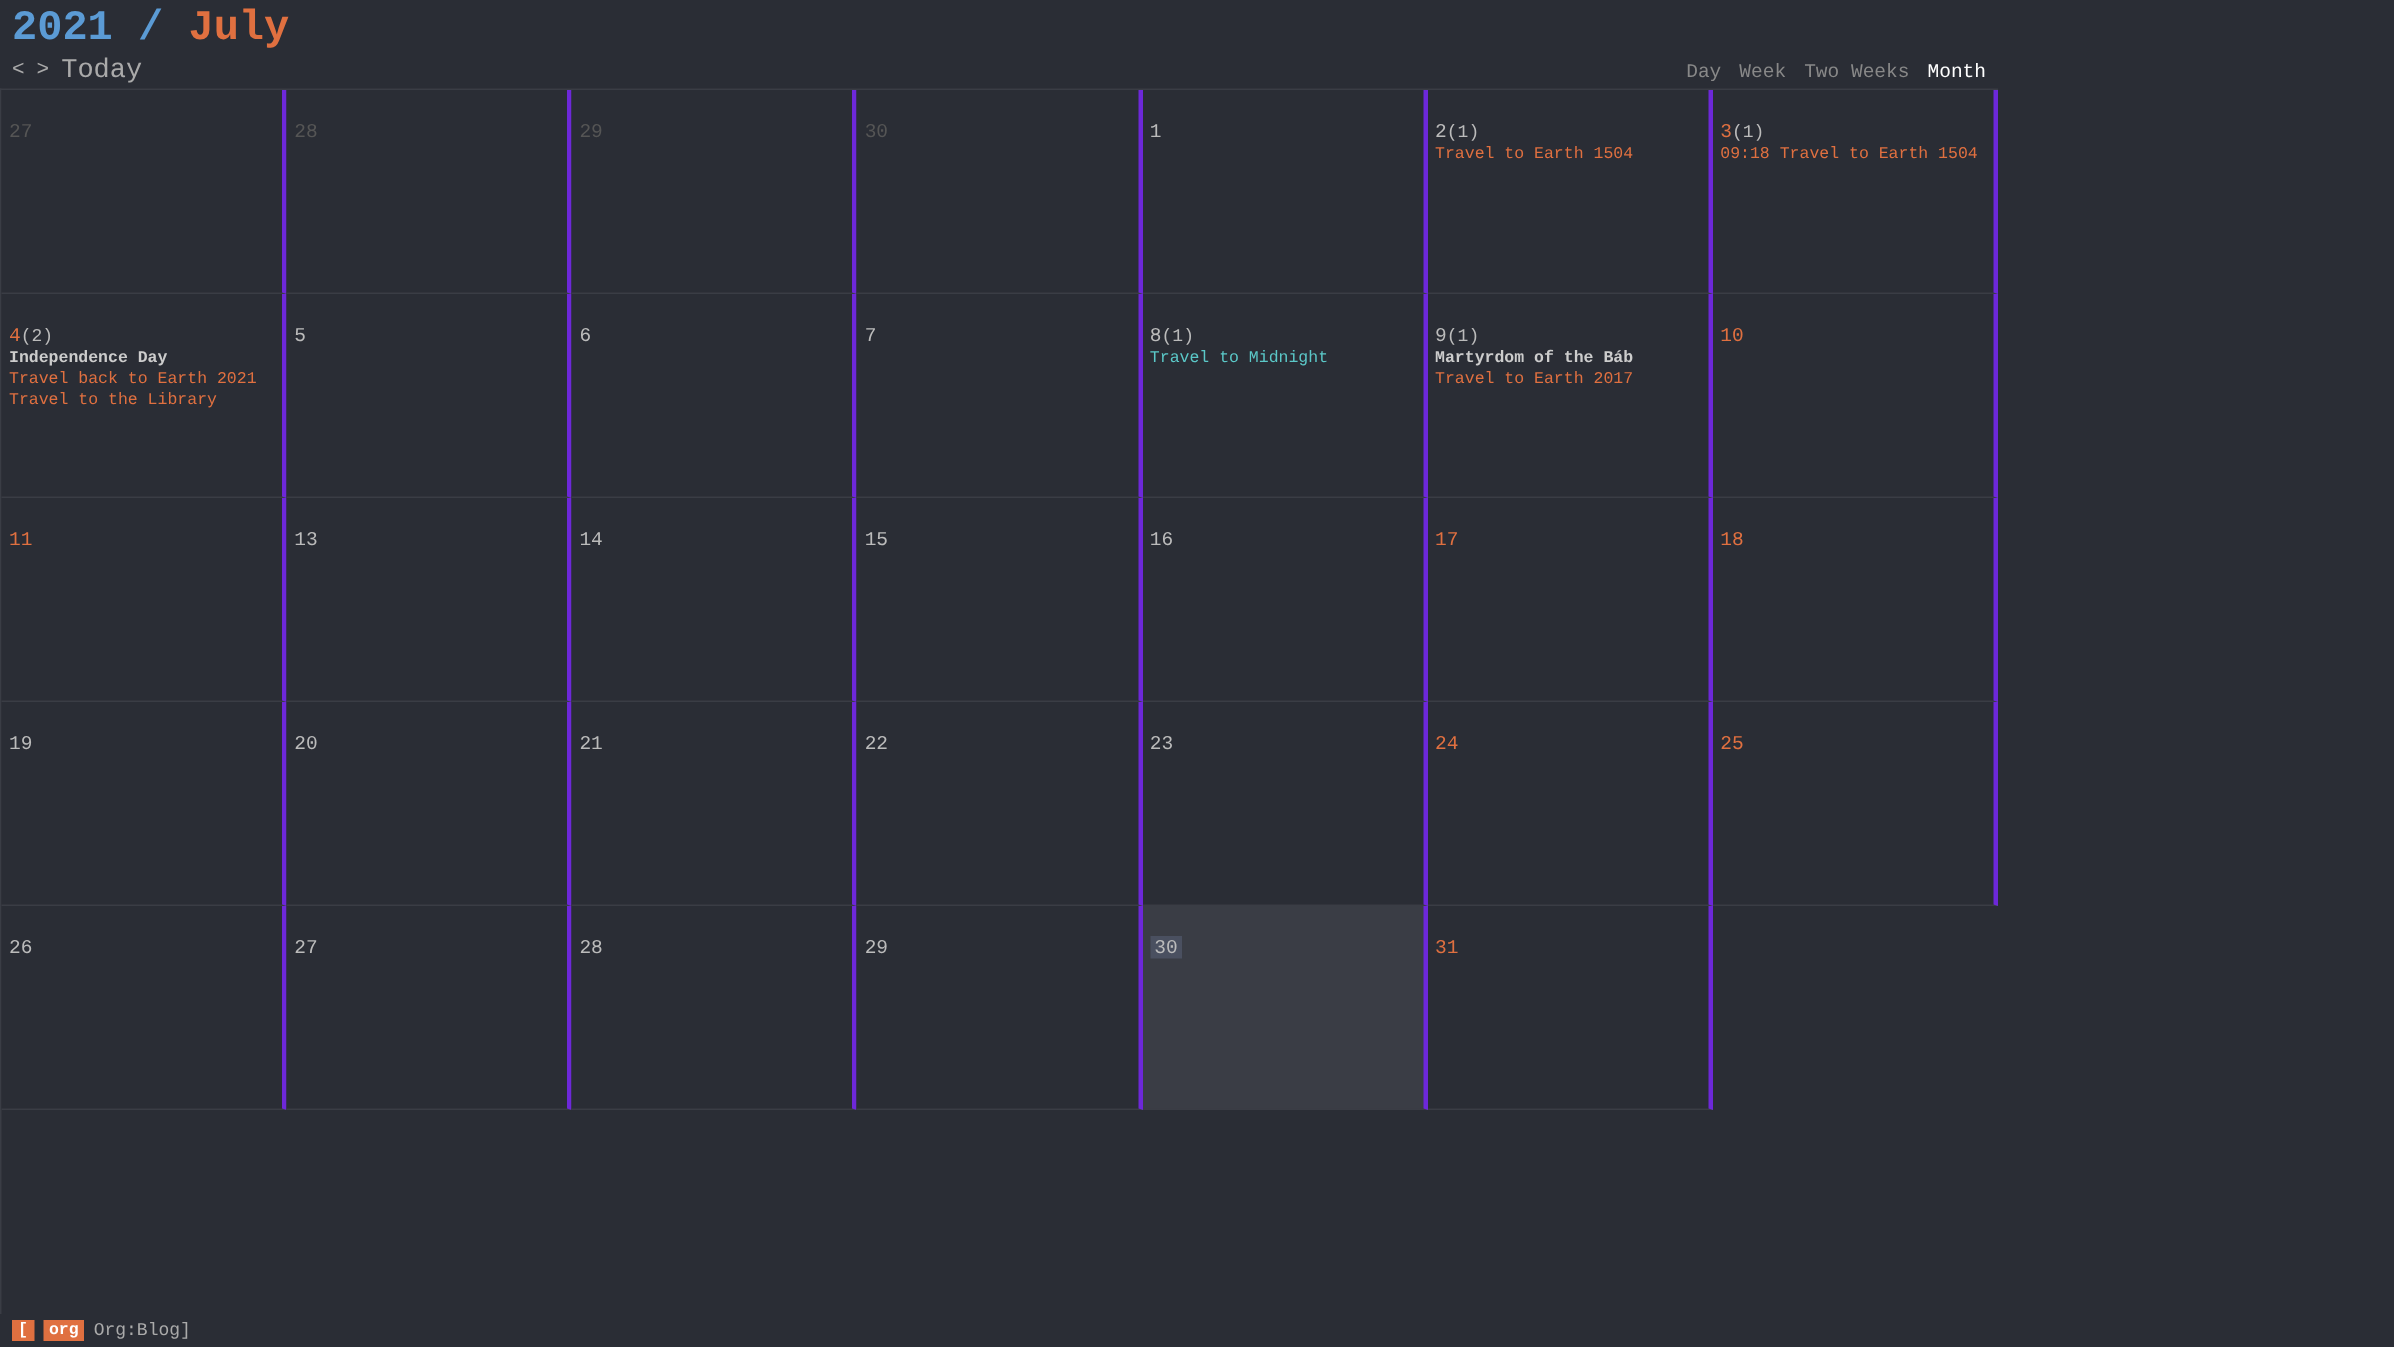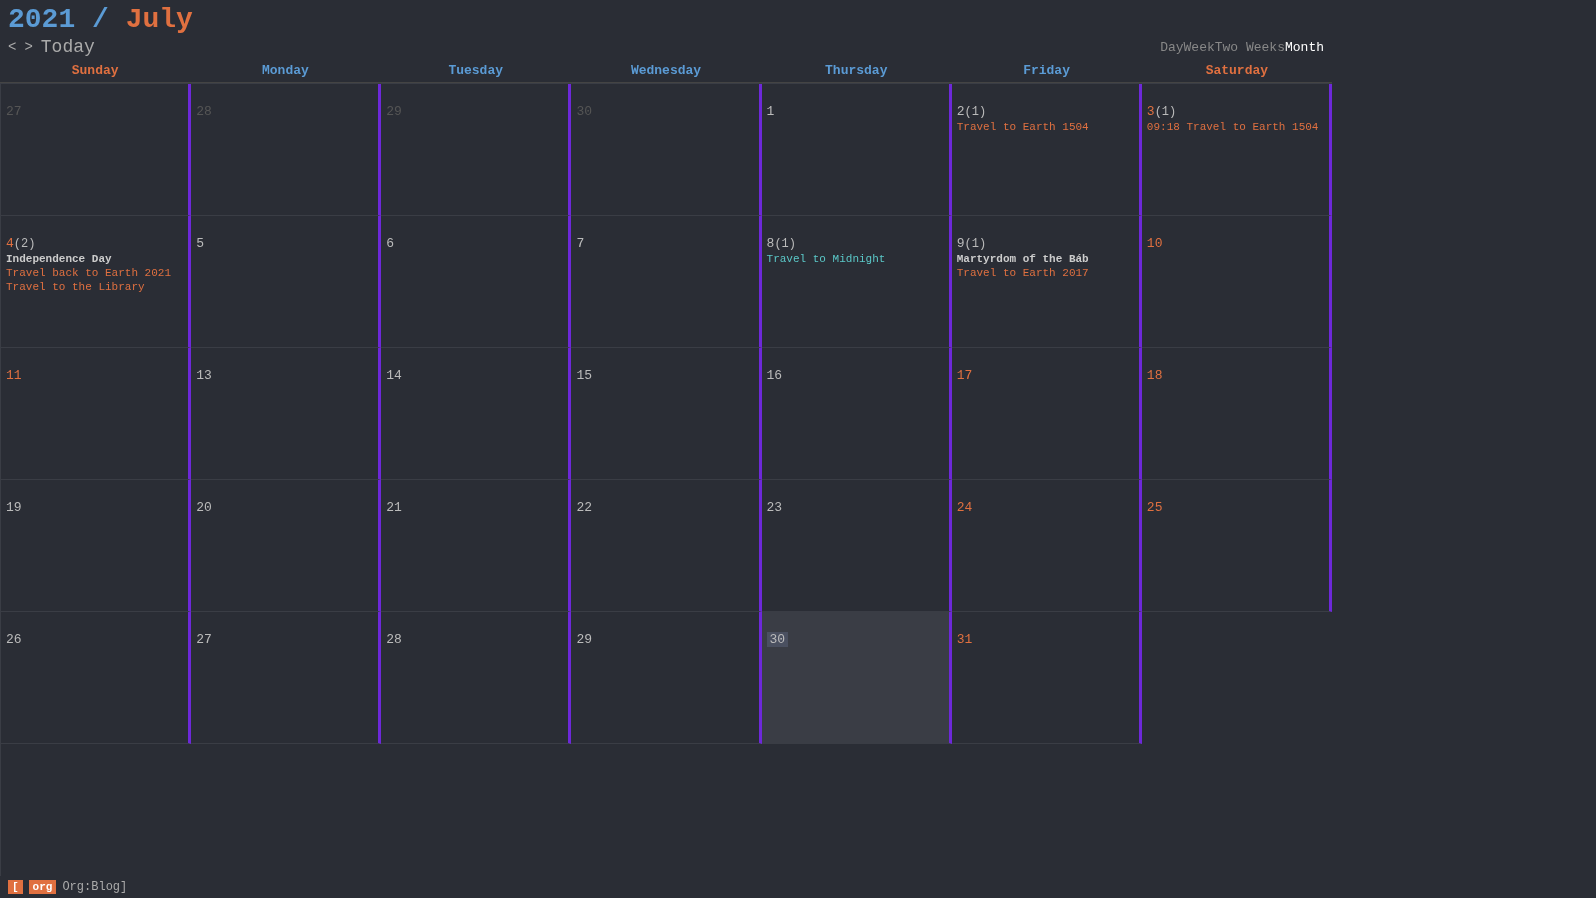--- a/index.html
+++ b/index.html
@@ -56,20 +56,21 @@
     .today-btn {
       color: #aaa;
       font-size: 18px;
       cursor: pointer;
       background: none;
       border: none;
       font-family: inherit;
     }
     #view-buttons {
       display: flex;
+      gap: 12px;
       font-size: 13px;
     }
     .view-btn {
       color: #888;
       cursor: pointer;
       background: none;
       border: none;
       font-family: inherit;
       font-size: 13px;
     }
@@ -178,29 +179,20 @@
       </div>
       <div id="view-buttons">
         <button class="view-btn">Day</button>
         <button class="view-btn">Week</button>
         <button class="view-btn">Two Weeks</button>
         <button class="view-btn active">Month</button>
       </div>
     </div>
   </div>
 
-  <div id="day-headers">
-    <div class="day-header weekend">Sunday</div>
-    <div class="day-header weekday">Monday</div>
-    <div class="day-header weekday">Tuesday</div>
-    <div class="day-header weekday">Wednesday</div>
-    <div class="day-header weekday">Thursday</div>
-    <div class="day-header weekday">Friday</div>
-    <div class="day-header weekend">Saturday</div>
-  </div>
 
   <div id="calendar-grid">
 
     <div class="cal-cell other-month"><span class="day-num">27</span></div>
     <div class="cal-cell other-month"><span class="day-num">28</span></div>
     <div class="cal-cell other-month"><span class="day-num">29</span></div>
     <div class="cal-cell other-month"><span class="day-num">30</span></div>
     <div class="cal-cell"><span class="day-num">1</span></div>
     <div class="cal-cell">
       <span class="day-num">2 </span><span class="event-count">(1)</span>

